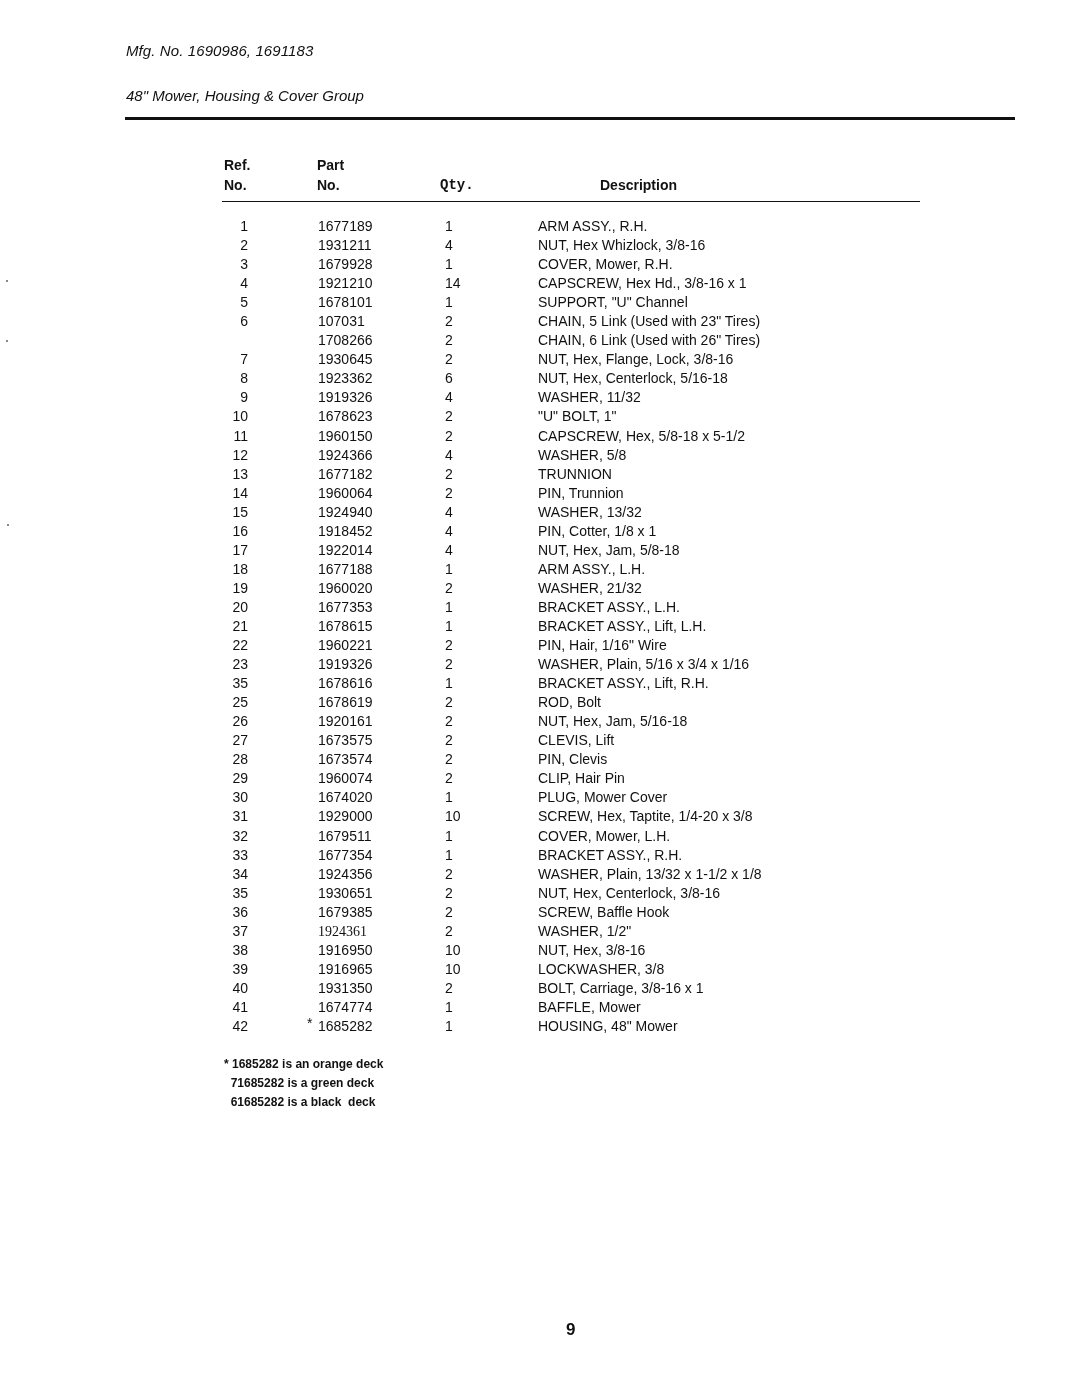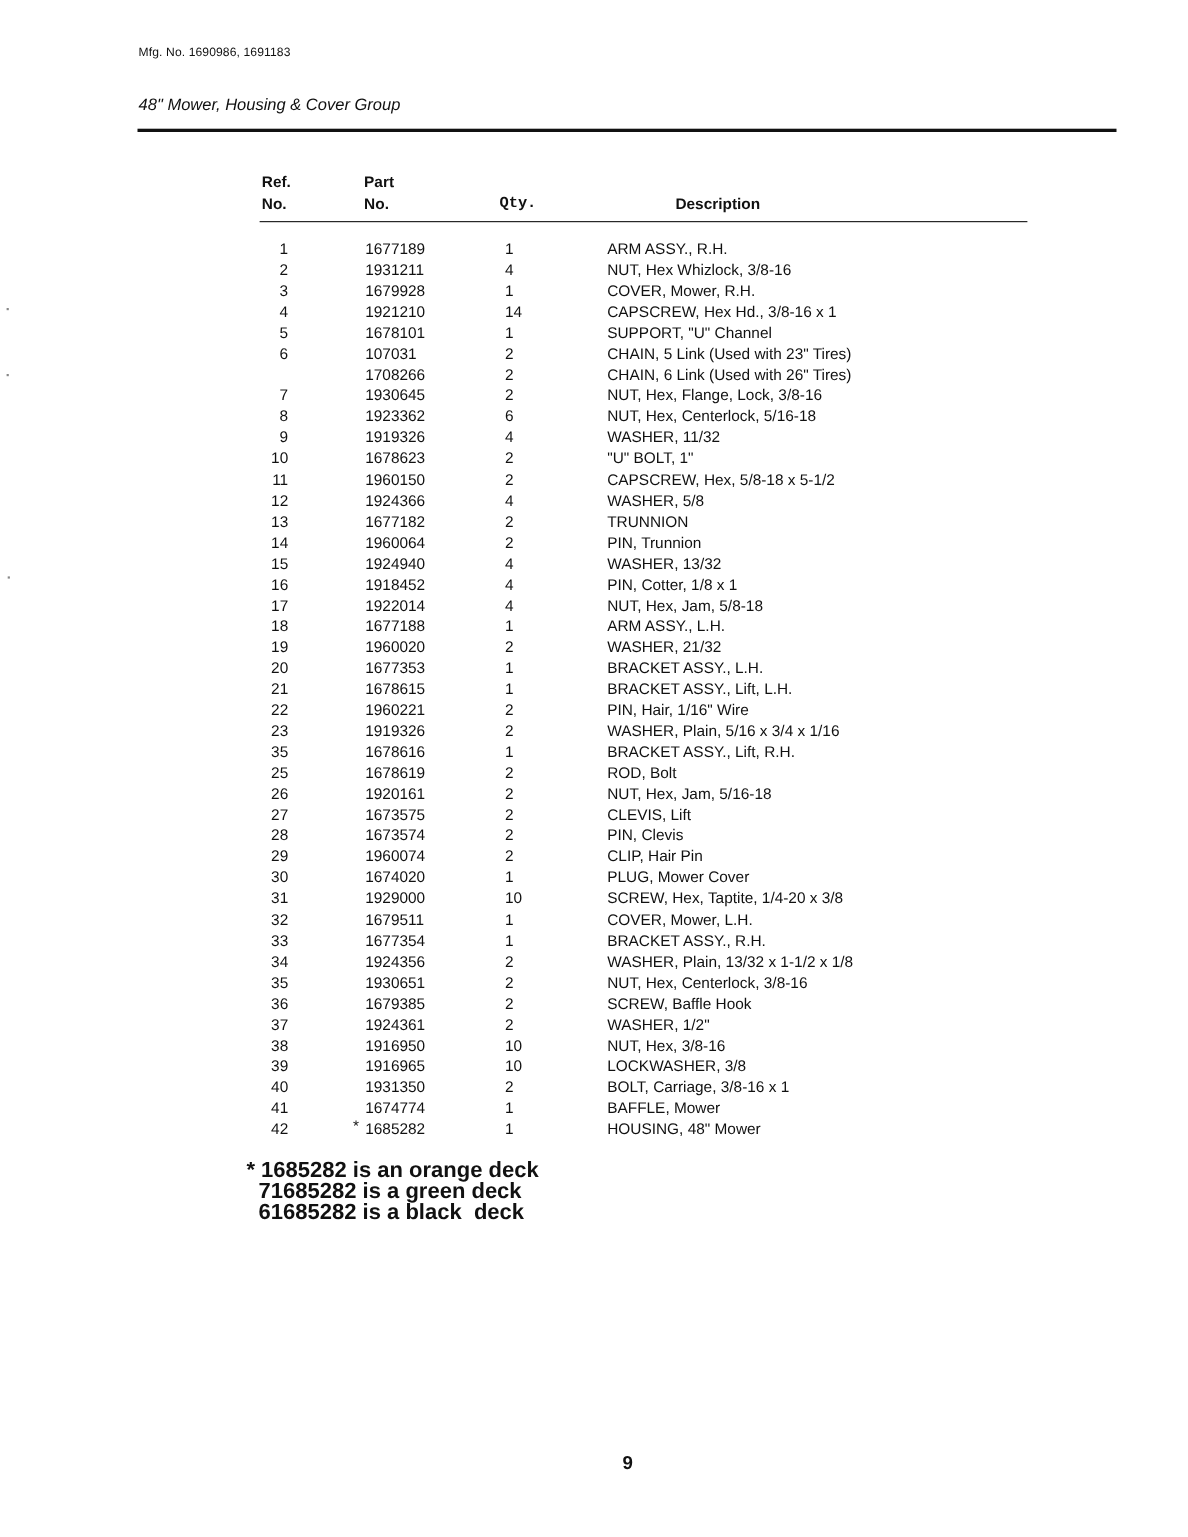--- a/index.html
+++ b/index.html
@@ -12,41 +12,42 @@
       height: 1397px;
       position: relative;
       overflow: hidden;
       font-family: "Liberation Sans", sans-serif;
       color: #111111;
     }
     .mfg {
       position: absolute;
       left: 126px;
       top: 42px;
-      font-size: 11px;
+      font-size: 15px;
+      font-style: italic;
       letter-spacing: 0.1px;
     }
     .group-title {
       position: absolute;
       left: 126px;
       top: 87px;
       font-size: 15px;
       font-style: italic;
     }
     .top-rule {
       position: absolute;
       left: 125px;
       top: 117px;
       width: 890px;
       height: 3px;
       background: #111111;
     }
     .table-wrap {
       position: absolute;
-      left: 236px;
+      left: 222px;
       top: 153px;
       width: 698px;
     }
     .hdr {
       position: relative;
       height: 48px;
       font-size: 14px;
       font-weight: bold;
     }
     .hdr .c {
@@ -87,21 +88,21 @@
       position: absolute;
       left: -11px;
       top: -3px;
     }
     .row .qty { left: 223px; }
     .row .desc { left: 316px; }
     .footnotes {
       position: absolute;
       left: 224px;
       top: 1055px;
-      font-size: 20px;
+      font-size: 12px;
       font-weight: bold;
       line-height: 19px;
     }
     .footnotes .fn {
       white-space: pre;
     }
     .page-number {
       position: absolute;
       left: 566px;
       top: 1320px;
@@ -354,21 +355,21 @@
         <span class="desc">NUT, Hex, Centerlock, 3/8-16</span>
       </div>
       <div class="row">
         <span class="ref">36</span>
         <span class="part"><span style="position: static;">1679385</span></span>
         <span class="qty">2</span>
         <span class="desc">SCREW, Baffle Hook</span>
       </div>
       <div class="row">
         <span class="ref">37</span>
-        <span class="part"><span style="position: static;">1924361</span></span>
+        <span class="part"><span style="position: static; font-family: Liberation Serif, serif;">1924361</span></span>
         <span class="qty">2</span>
         <span class="desc">WASHER, 1/2"</span>
       </div>
       <div class="row">
         <span class="ref">38</span>
         <span class="part"><span style="position: static;">1916950</span></span>
         <span class="qty">10</span>
         <span class="desc">NUT, Hex, 3/8-16</span>
       </div>
       <div class="row">

